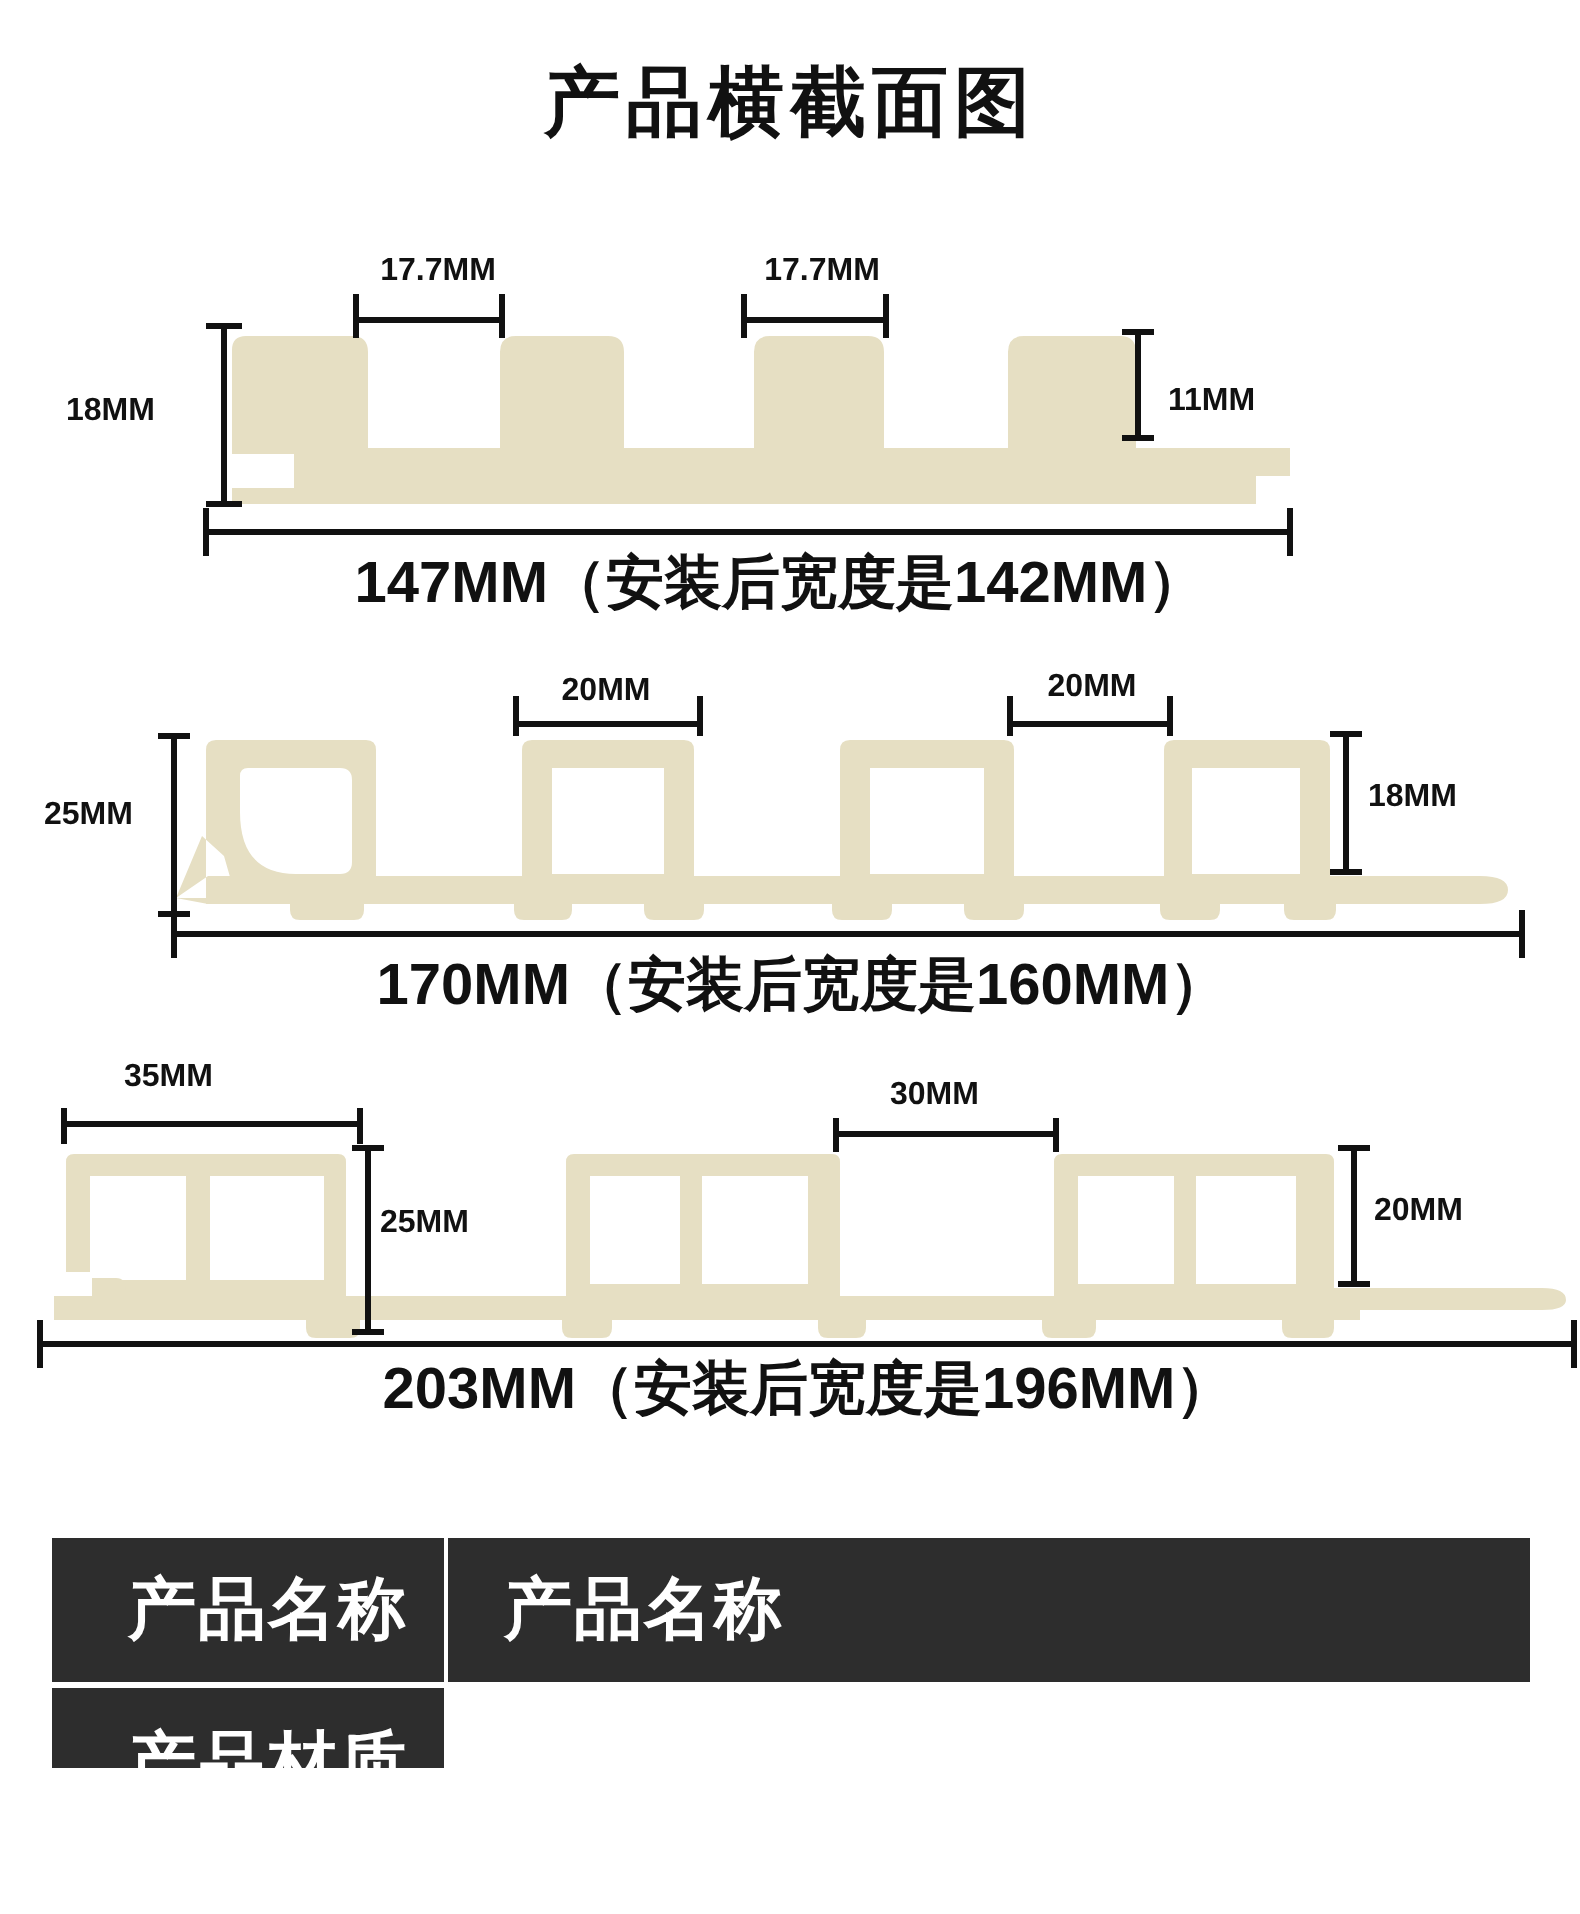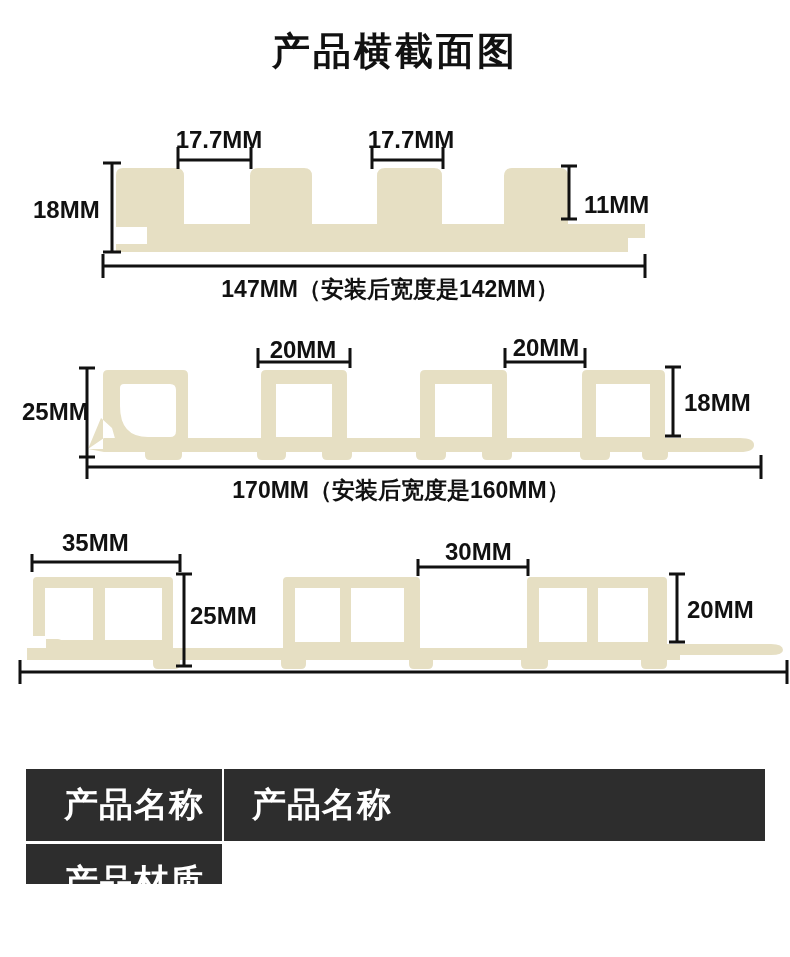--- a/index.html
+++ b/index.html
@@ -18,25 +18,25 @@
   }
   .title{
     position:absolute;left:0;top:26px;width:790px;text-align:center;
     font-size:38px;font-weight:bold;letter-spacing:3px;
   }
   svg.drawing{position:absolute;left:0;top:0;width:790px;height:957px;}
   .beige{fill:var(--profile-fill);stroke:none;}
   .cut{fill:var(--page-bg);stroke:none;}
   .dim{fill:none;stroke:var(--dimension-line);stroke-width:3;}
   .dim-label{
-    position:absolute;font-size:24px;font-weight:bold;white-space:nowrap;
+    position:absolute;font-size:16px;font-weight:bold;white-space:nowrap;
     color:var(--label-text);line-height:1.1;
   }
   .centered{transform:translateX(-50%);}
-  .total-label{font-size:23px;}
+  .total-label{font-size:29px;}
   .spec-table{
     position:absolute;left:26px;top:769px;width:739px;height:151px;
     background:var(--table-divider);
     display:grid;grid-template-columns:196px 1fr;grid-template-rows:72px 76px;
     column-gap:2px;row-gap:3px;
   }
   .spec-cell{
     background:var(--table-bg);color:var(--table-text);
     display:flex;align-items:center;
     font-size:34px;font-weight:bold;letter-spacing:1px;
@@ -136,20 +136,21 @@
   <div class="dim-label centered" style="left:303px;top:337px;">20MM</div>
   <div class="dim-label centered" style="left:546px;top:335px;">20MM</div>
   <div class="dim-label" style="left:22px;top:399px;">25MM</div>
   <div class="dim-label" style="left:684px;top:390px;">18MM</div>
   <div class="dim-label centered total-label" style="left:401px;top:478px;">170MM（安装后宽度是160MM）</div>
 
   <div class="dim-label" style="left:62px;top:530px;">35MM</div>
   <div class="dim-label" style="left:445px;top:539px;">30MM</div>
   <div class="dim-label" style="left:190px;top:603px;">25MM</div>
   <div class="dim-label" style="left:687px;top:597px;">20MM</div>
+  <div class="dim-label centered total-label" style="left:404px;top:680px;">203MM（安装后宽度是196MM）</div>
 
   <div class="spec-table">
     <div class="spec-cell spec-head">产品名称</div>
     <div class="spec-cell spec-val">产品名称</div>
     <div class="spec-cell spec-head">产品材质</div>
   </div>
 
 </div>
 
 </body></html>

